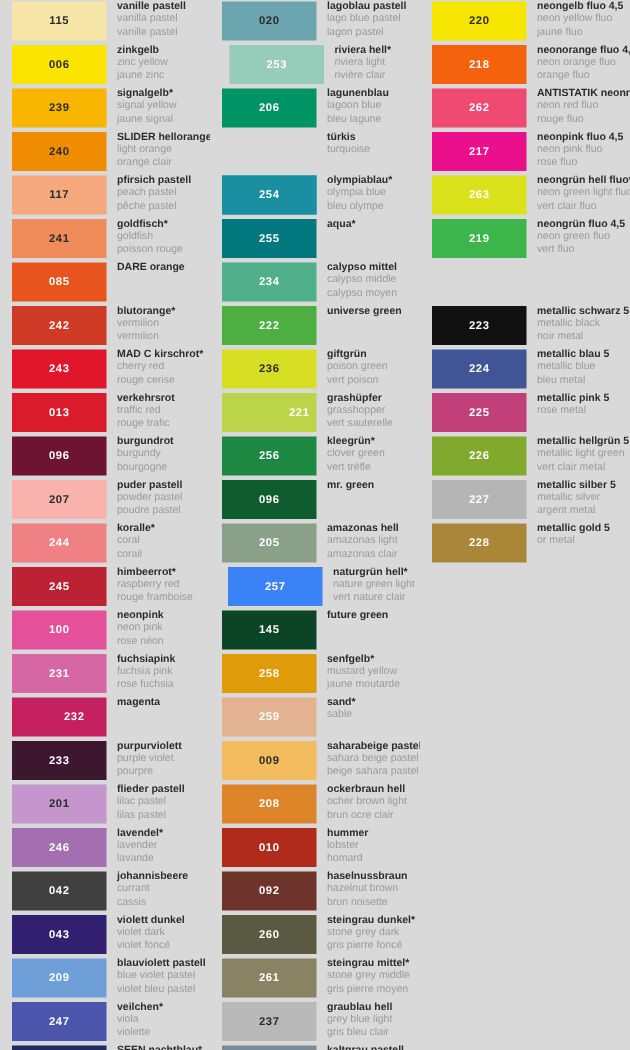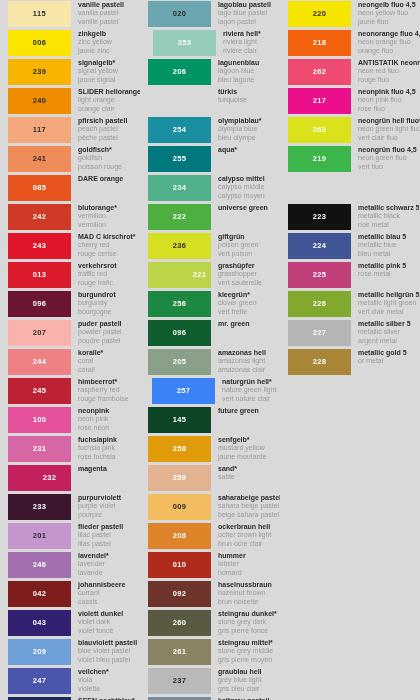--- a/index.html
+++ b/index.html
@@ -259,21 +259,21 @@
         <div class="swatch" style="background: rgb(164, 111, 176);">
           <span class="code" style="color: rgb(255, 255, 255);">246</span>
         </div>
         <div class="names">
           <div class="n-de">lavendel*</div>
           <div class="n-en">lavender</div>
           <div class="n-fr">lavande</div>
         </div>
       </div>
       <div class="row">
-        <div class="swatch" style="background: #7f1d1d;">
+        <div class="swatch" style="background: #404040;">
           <span class="code" style="color: rgb(255, 255, 255);">042</span>
         </div>
         <div class="names">
           <div class="n-de">johannisbeere</div>
           <div class="n-en">currant</div>
           <div class="n-fr">cassis</div>
         </div>
       </div>
       <div class="row">
         <div class="swatch" style="background: rgb(49, 32, 112);">

